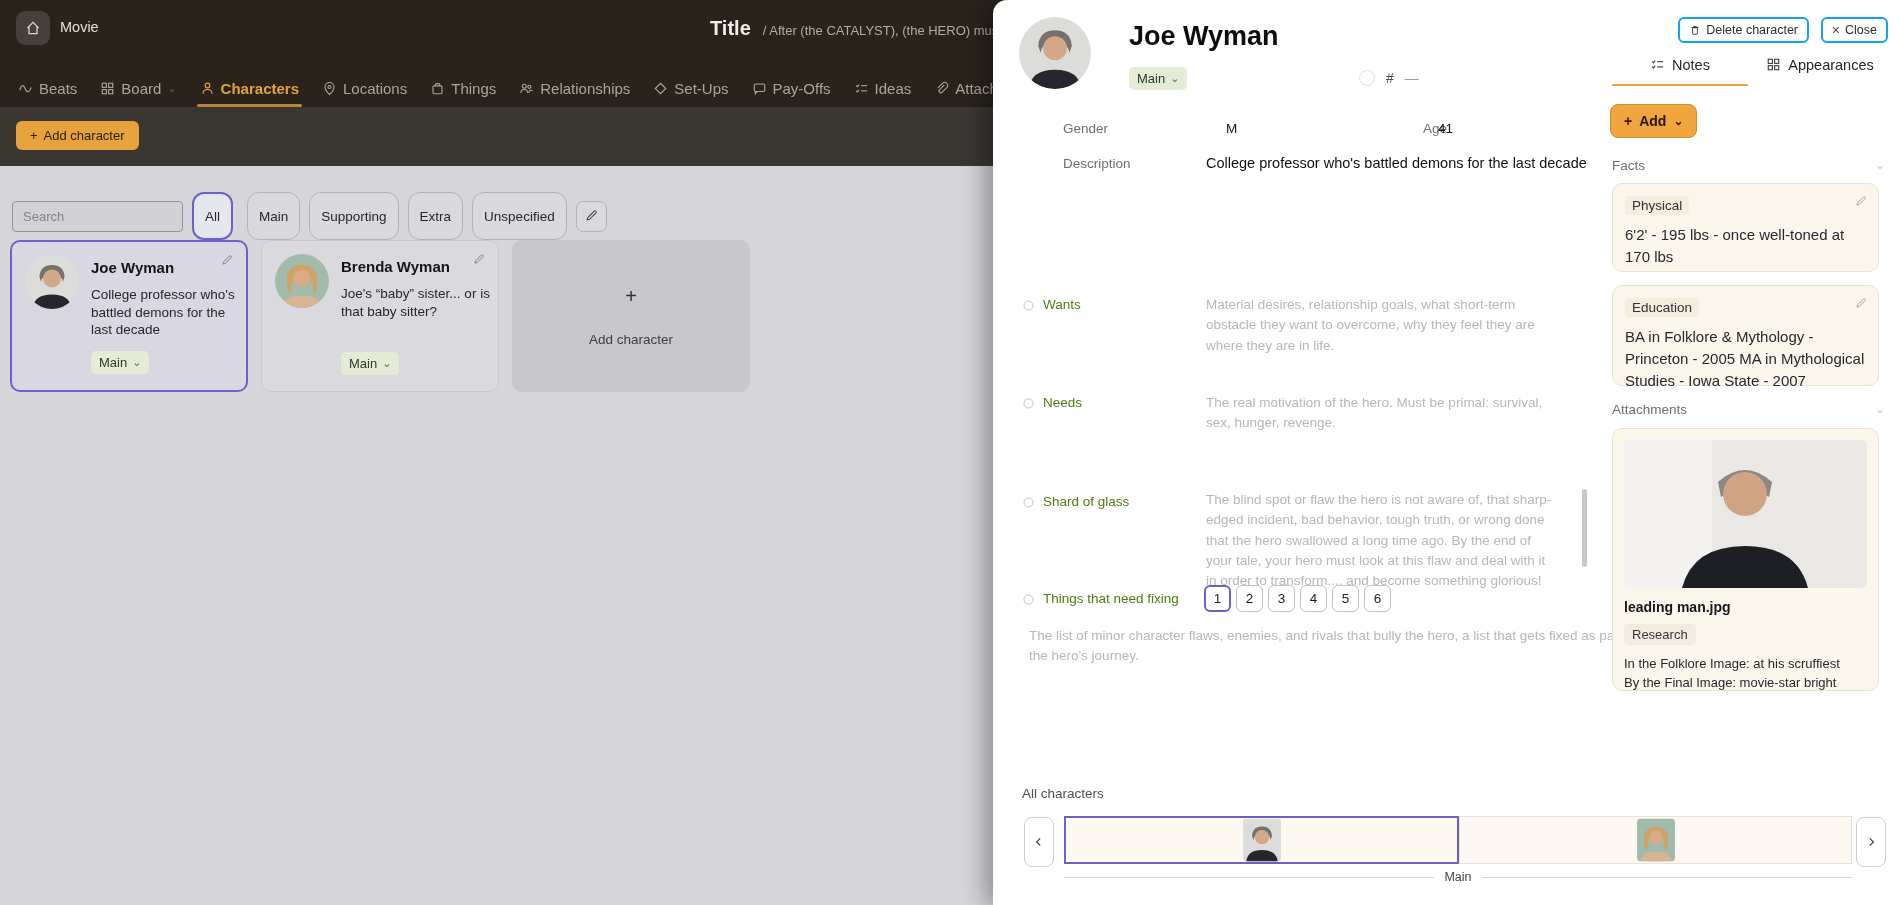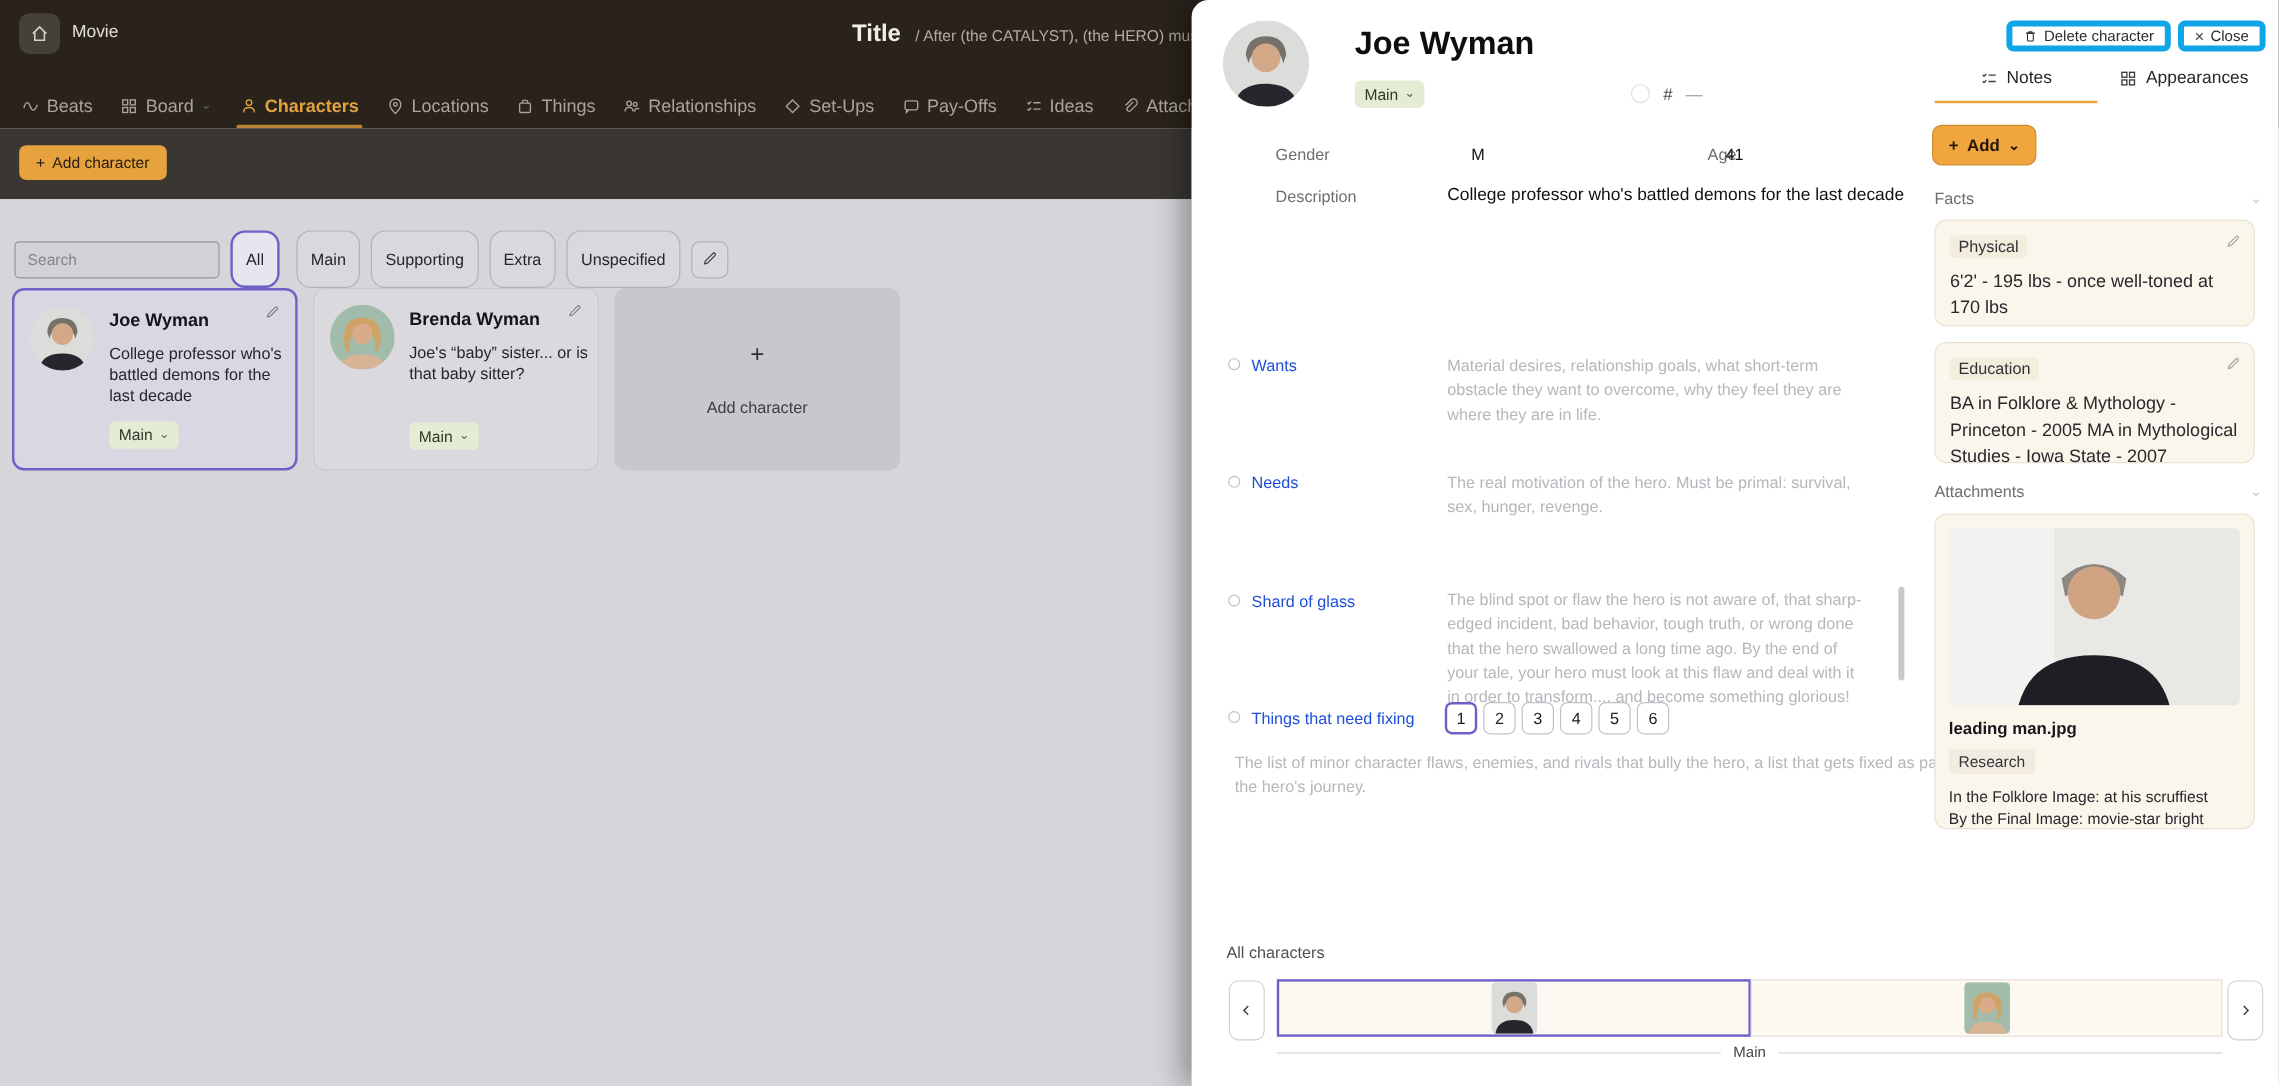--- a/index.html
+++ b/index.html
@@ -58,55 +58,55 @@
   .card-role { position:absolute; left:79px; bottom:16px; }
   .chev-sm { font-size:11px; color:#5b664f; line-height:1; }
   .add-card { width:238px; height:152px; border-radius:10px; background:#c7c7cc; display:flex;
     flex-direction:column; align-items:center; justify-content:center; gap:24px; color:#3c3c43; cursor:pointer; }
   .add-card .plus { font-size:20px; color:#2f2f36; }
   .add-card .lbl { font-size:13.5px; }
 
   
   .panel { position:absolute; left:993px; top:0; width:906px; height:905px; background:#ffffff;
     border-top-left-radius:14px; box-shadow:-8px 0 24px rgba(0,0,0,.35); }
-  .panel-btn { position:absolute; top:17px; height:26px; border:5px solid #0ea5e9; border-radius:6px;
+  .panel-btn { position:absolute; top:17px; height:26px; border:2px solid #0ea5e9; border-radius:6px;
     background:#fff; font-size:12.5px; color:#2c2c32; display:flex; align-items:center; gap:5px;
     padding:0 9px; cursor:pointer; }
   .panel-btn svg { stroke:currentColor; fill:none; stroke-width:1.5; width:12px; height:12px; }
   .delete-btn { right:90px; }
   .close-btn { right:11px; }
   .close-x { font-size:14px; color:#44444a; }
 
   .detail-avatar { position:absolute; left:26px; top:17px; width:72px; height:72px; border-radius:50%; overflow:hidden; cursor:pointer; }
   .detail-name { position:absolute; left:136px; top:21px; font-size:27px; font-weight:bold; color:#0e0e12; }
   .detail-role { position:absolute; left:136px; top:67px; }
   .hash-group { position:absolute; left:366px; top:70px; display:flex; align-items:center; gap:11px; }
   .hash-circle { width:16px; height:16px; border-radius:50%; border:1.5px solid #e0e0e4; cursor:pointer; }
   .hash-sign { font-size:14px; color:#4c4c52; cursor:pointer; }
   .hash-dash { font-size:14px; color:#9a9aa0; cursor:pointer; }
 
   .flabel { position:absolute; color:#6d6d73; font-size:13.5px;margin-left:41px; }
   .fvalue { position:absolute; color:#141418; font-size:13.5px; cursor:text; }
   .desc-value { position:absolute; left:213px; top:155px; font-size:14.5px; color:#101014; cursor:text; }
 
-  .field-label { position:absolute; left:29px; display:flex; align-items:flex-start; gap:8px;
-    color:#1d4ed8; font-size:13.5px; }
+  .field-label { position:absolute; left:29px; display:flex; align-items:flex-end; gap:8px;
+    color:#4d7c0f; font-size:13.5px; }
   .field-label svg { width:13px; height:13px; stroke:#bfbfc6; fill:none; stroke-width:1.5; }
   .ph { position:absolute; left:213px; width:350px; color:#b6b6bc; font-size:13.5px; line-height:1.5; cursor:text; }
   .ph-wide { position:absolute; left:36px; width:614px; color:#b6b6bc; font-size:13.5px; line-height:1.45; cursor:text; }
   .scroll-thumb { position:absolute; left:589px; top:489px; width:5px; height:78px; background:#c7c7cc; border-radius:3px; cursor:grab; }
 
   .num-row { position:absolute; left:211px; top:585px; display:flex; gap:5px; }
   .num-btn { width:27px; height:27px; border-radius:6px; border:1px solid #c2c2c8; background:#fff;
     font-size:13.5px; color:#1d1d23; display:flex; align-items:center; justify-content:center; cursor:pointer; }
   .num-btn.selected { border:2px solid #6d61c7; }
 
   
   .tabs { position:absolute; left:617px; top:57px; width:280px; display:flex; }
-  .tab { flex:1; display:flex; align-items:center; justify-content:center; gap:7px; font-size:14.5px;
+  .tab { flex:1; display:flex; justify-content:center; gap:7px; font-size:14.5px;
     color:#26262b; padding-bottom:13px; position:relative; cursor:pointer; }
   .tab svg { width:15px; height:15px; stroke:#3c3c42; fill:none; stroke-width:1.5; }
   .tab.active::after { content:""; position:absolute; left:2px; right:2px; bottom:0; height:2.5px;
     background:#e7a23a; border-radius:2px; }
 
   .add-btn { position:absolute; left:617px; top:104px; height:34px; padding:0 13px; background:#f1a53e;
     border:1px solid #cd8c2f; border-radius:8px; font-size:14px; font-weight:bold; color:#241708;
     display:flex; align-items:center; gap:7px; cursor:pointer; }
   .add-btn .chev-sm { color:#241708; font-size:12px; }
 

